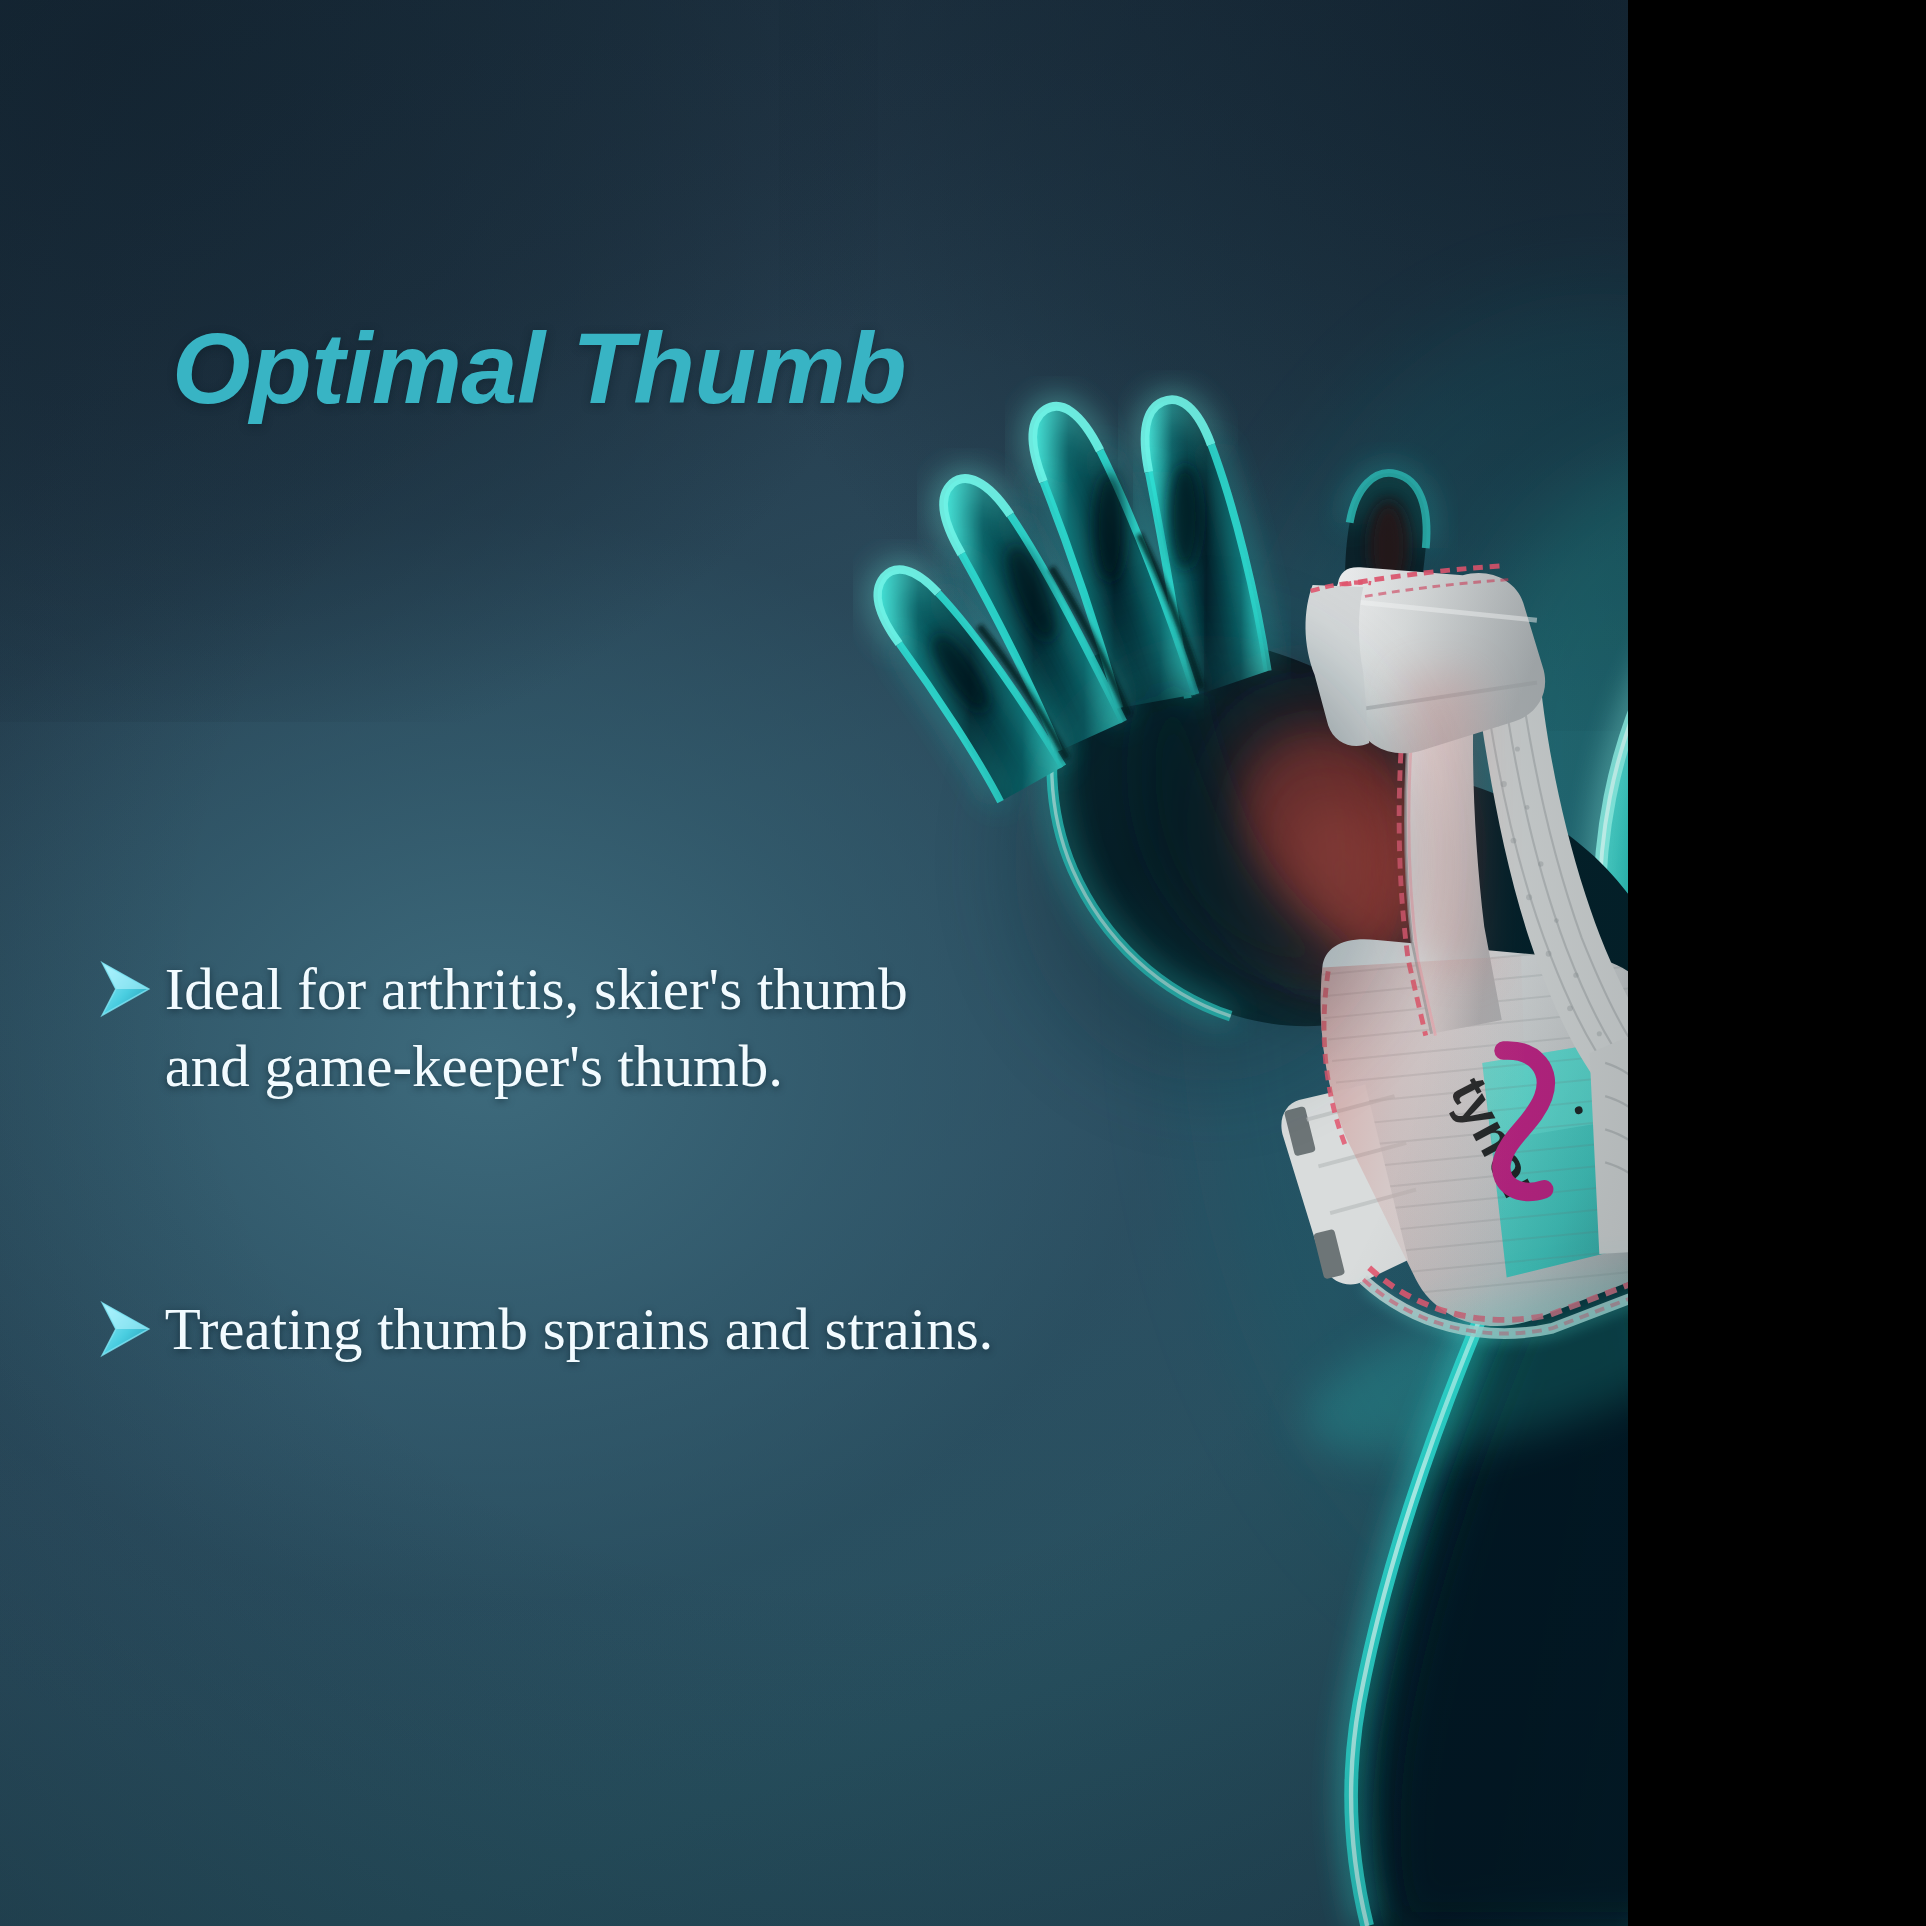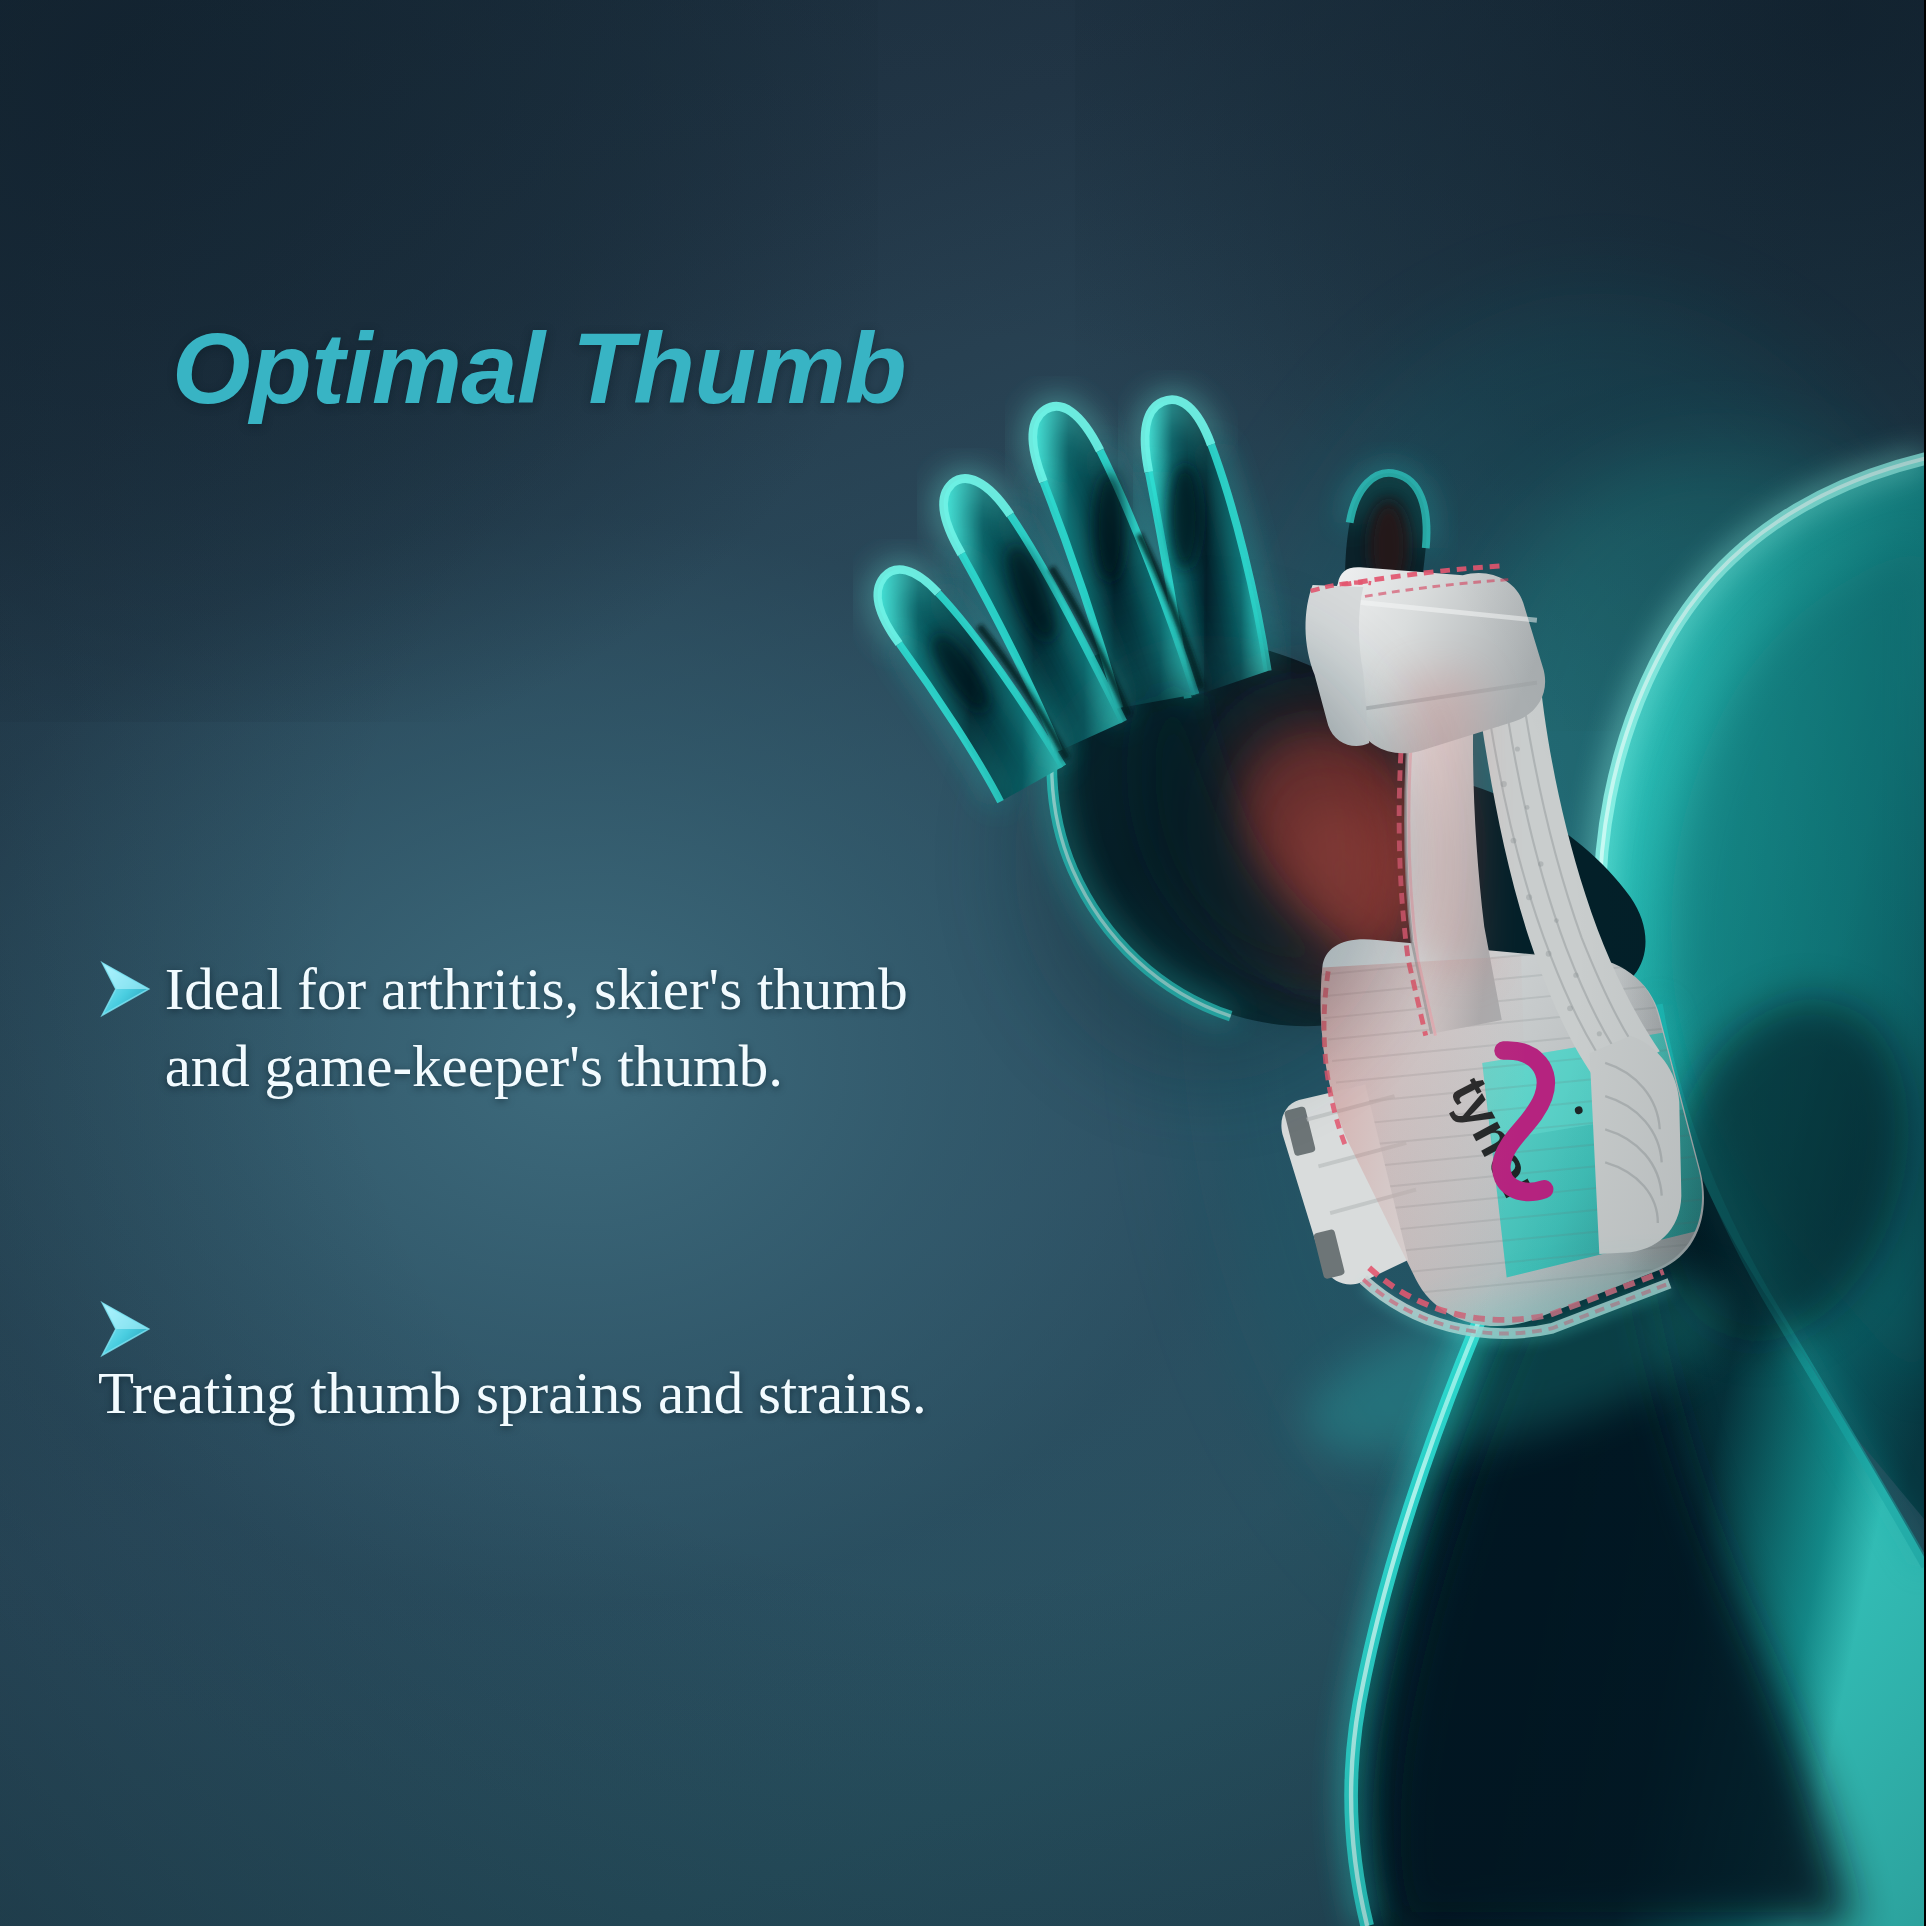--- a/index.html
+++ b/index.html
@@ -2,21 +2,21 @@
 <html><head>
 <meta charset="utf-8">
 <style>
   html, body {
     margin: 0;
     padding: 0;
     background: #000;
   }
   #poster {
     position: relative;
-    width: 1924px;
+    width: 1628px;
     height: 1926px;
     overflow: hidden;
     font-family: "Liberation Sans", sans-serif;
     background: #274a5b;
   }
 
   
   .bg-base {
     position: absolute;
     inset: 0;
@@ -93,21 +93,21 @@
     width: 1005px;
   }
   .bullet {
     display: flex;
     align-items: flex-start;
     color: #f2fbff;
     font-size: 59px;
     line-height: 1.30;
     text-shadow: 0 2px 7.8px rgba(6,22,32,0.55);
   }
-  .bullet + .bullet { margin-top: 187px; flex-direction: column; }
+  .bullet + .bullet { margin-top: 187px; }
   .bullet-marker {
     flex: 0 0 auto;
     width: 55px;
     height: 64px;
     margin-right: 11.7px;
     position: relative;
     top: 5.9px;
   }
   .bullet-marker svg { display: block; width: 55px; height: 64px; }
   .bullet-text { display: block; font-family: Liberation Serif, serif; }

